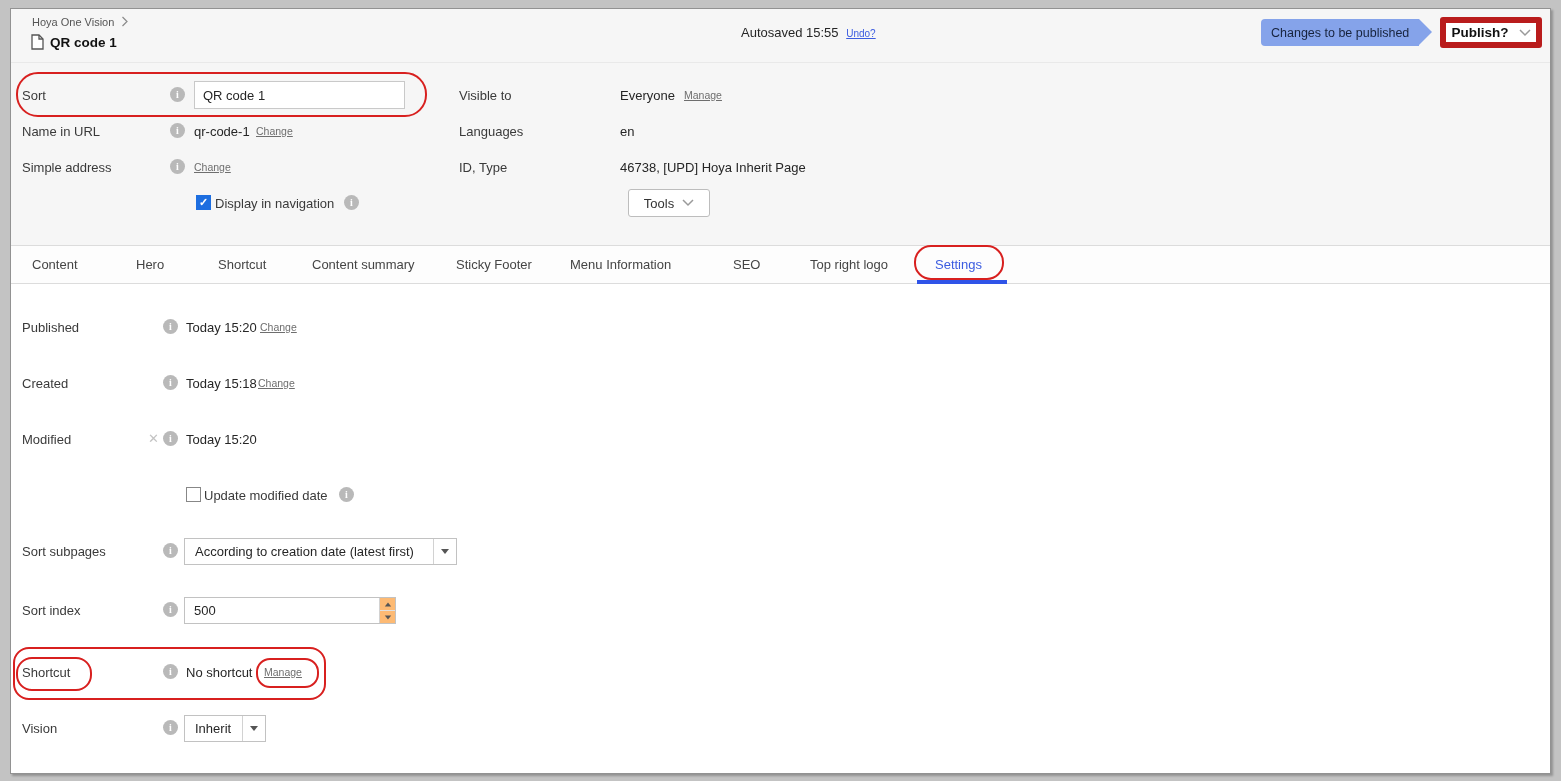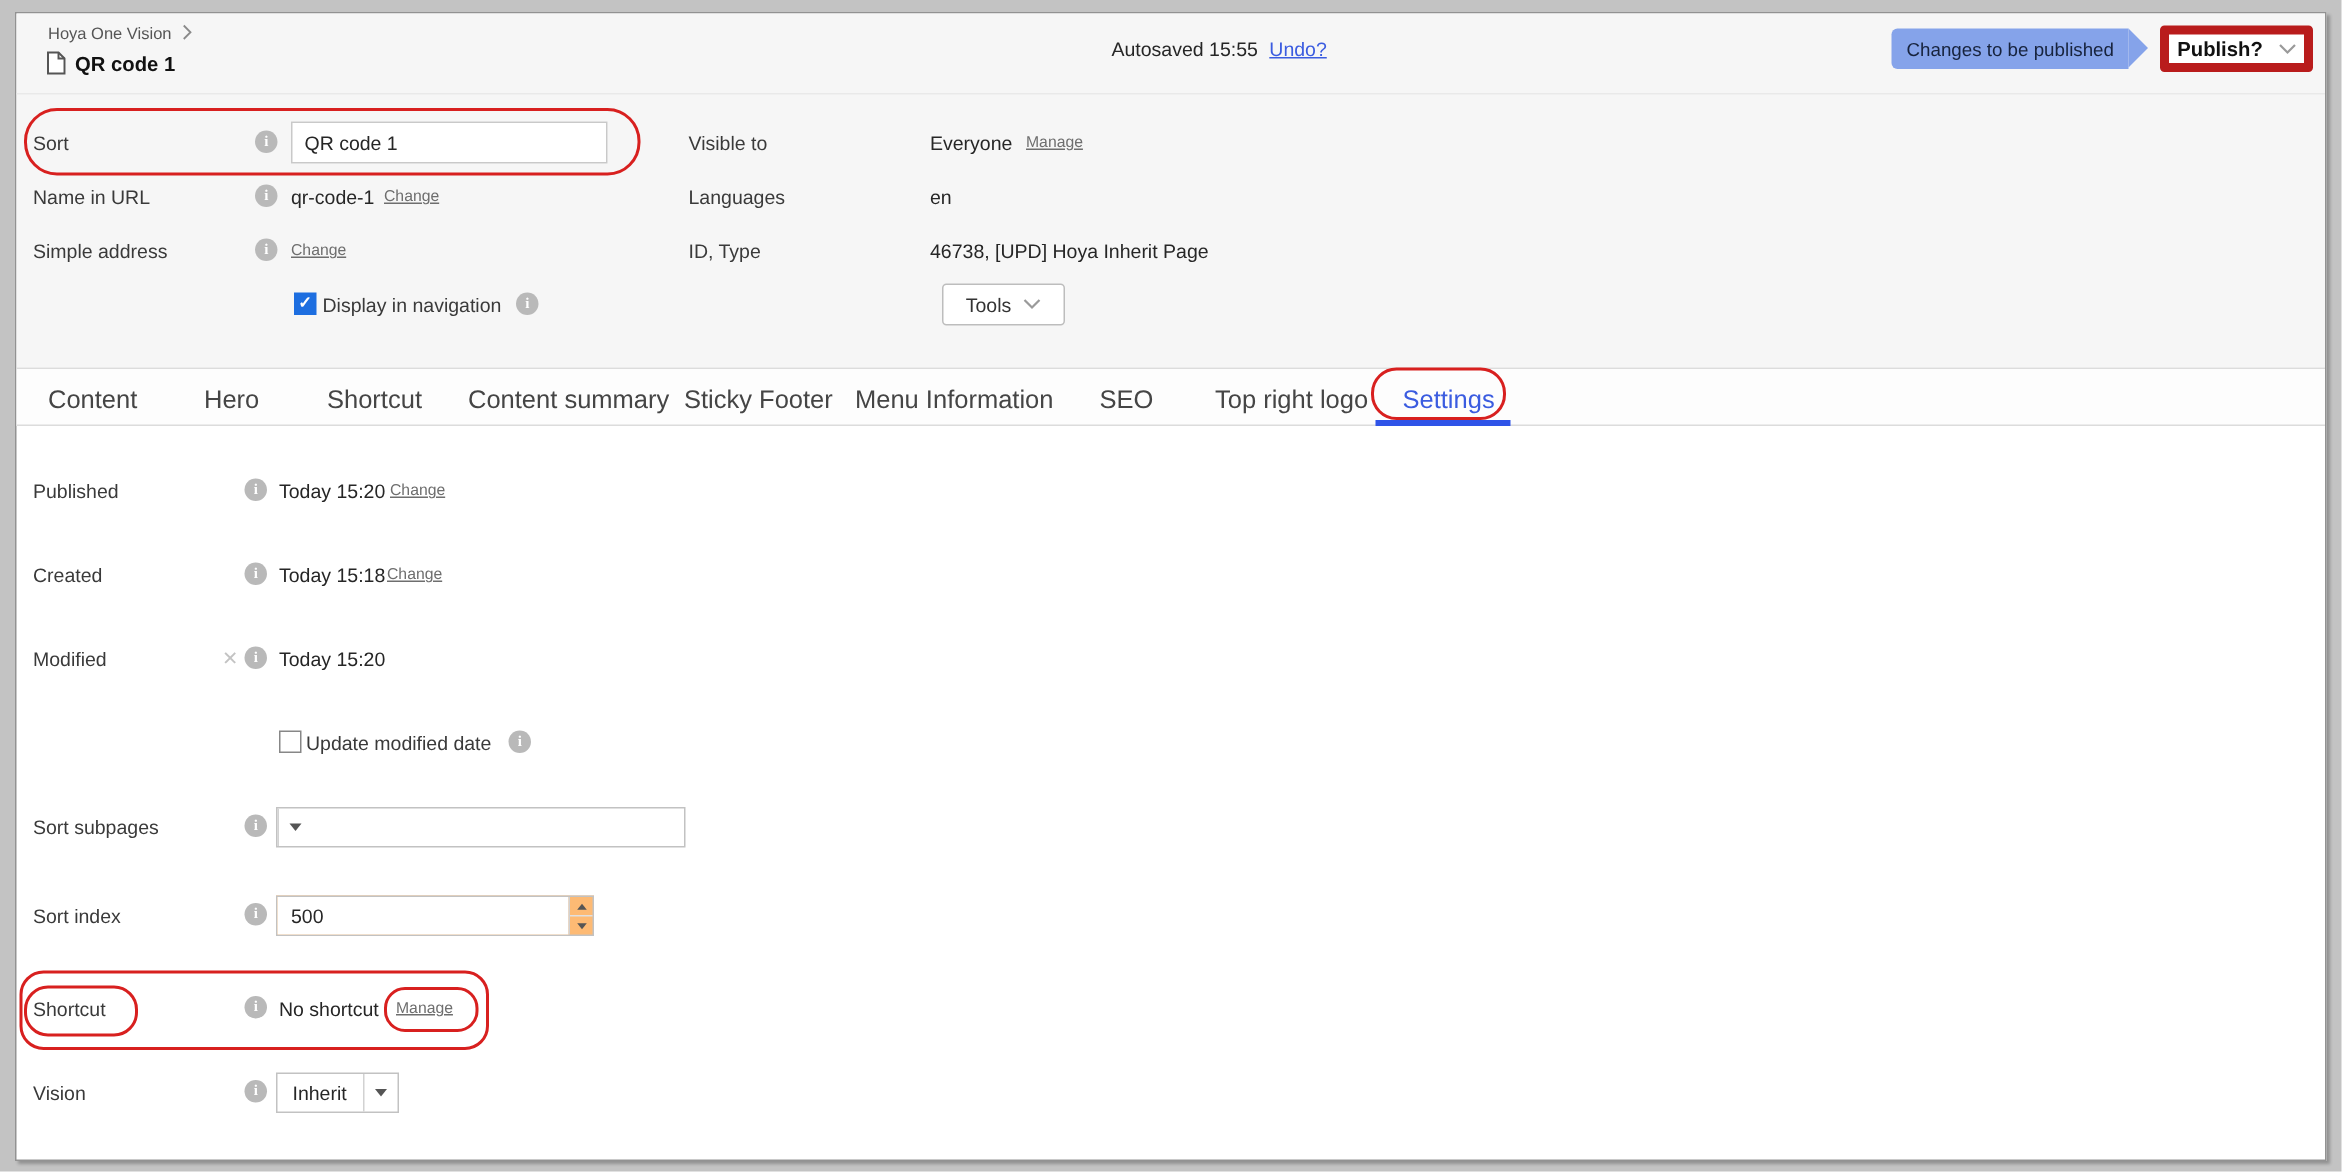--- a/index.html
+++ b/index.html
@@ -13,21 +13,21 @@
   .hdr-divider { position:absolute; left:11px; top:62px; width:1539px; height:1px; background:#e9e9e9; }
   .tabbar    { position:absolute; left:11px; top:245px; width:1539px; height:39px; background:#fdfdfd;
                border-top:1px solid #dcdcdc; border-bottom:1px solid #dcdcdc; }
 
   .abs { position:absolute; }
   .lbl { font-size:13px; color:#3a3a3a; white-space:nowrap; }
   .val { font-size:13px; color:#262626; white-space:nowrap; }
   .bcrumb { font-size:11px; color:#555; }
   .title { font-size:13.5px; font-weight:bold; color:#111; }
   .slink { font-size:10.5px; color:#6e6e6e; text-decoration:underline; cursor:pointer; white-space:nowrap; }
-  .bluelink { font-size:13px; color:#3b5ce0; text-decoration:underline; cursor:pointer; }
+  .bluelink { font-size:10px; color:#3b5ce0; text-decoration:underline; cursor:pointer; }
 
   .info { display:inline-block; width:15px; height:15px; border-radius:50%; background:#b9b9b9;
           color:#fff; font-size:10px; font-weight:bold; text-align:center; line-height:15px;
           font-family:"Liberation Serif", serif; vertical-align:middle; }
 
   .cbx { width:15px; height:15px; display:inline-block; vertical-align:middle; }
   .cbx.checked { background:#1d6ee0; color:#fff; font-size:11px; font-weight:bold; text-align:center; line-height:15px; }
   .cbx.unchecked { background:#fff; border:1px solid #878787; }
 
   .txtinput { height:28px; border:1px solid #c9c9c9; background:#fff; font-size:13px; color:#262626;
@@ -50,21 +50,21 @@
   .select .arr { width:23px; border-left:1px solid #d2d2d2; display:flex; align-items:center; justify-content:center; }
   .tri-dn { width:0; height:0; border-left:4px solid transparent; border-right:4px solid transparent; border-top:5px solid #555; }
   .tri-up { width:0; height:0; border-left:4px solid transparent; border-right:4px solid transparent; border-bottom:5px solid #555; }
 
   .spingroup { border:1px solid #c2c2c2; background:#fdba74; display:flex; }
   .spingroup .field { flex:1; border:none; outline:none; font-size:13px; color:#262626; padding:0 9px;
                       font-family:"Liberation Sans", sans-serif; }
   .spinner { width:21px; border-left:1px solid #d2d2d2; display:flex; flex-direction:column; }
   .spinner div { flex:1; display:flex; align-items:center; justify-content:center; cursor:pointer; }
 
-  .tab { position:absolute; top:257px; font-size:17px; color:#454545; cursor:pointer; white-space:nowrap; }
+  .tab { position:absolute; top:257px; font-size:13px; color:#454545; cursor:pointer; white-space:nowrap; }
   .tab.active { color:#3b5ce0; }
   .tab-underline { position:absolute; top:280px; height:4px; background:#2f54e8; }
 
   .anno { position:absolute; border:2.5px solid #d8201f; pointer-events:none; }
 
   .xicon { color:#c3c3c3; font-size:13px; vertical-align:middle; }
 </style>
 </head>
 <body>
 
@@ -162,20 +162,21 @@
 <span class="abs info" style="left:163px; top:431px;">i</span>
 <span class="abs val" style="left:186px; top:432px;">Today 15:20</span>
 
 <span class="abs cbx unchecked" style="left:186px; top:487px;"></span>
 <span class="abs lbl" style="left:204px; top:488px;">Update modified date</span>
 <span class="abs info" style="left:339px; top:487px;">i</span>
 
 <span class="abs lbl" style="left:22px; top:544px;">Sort subpages</span>
 <span class="abs info" style="left:163px; top:543px;">i</span>
 <div class="select abs" style="left:184px; top:538px; width:273px; height:27px;">
+  <span class="txt">According to creation date (latest first)</span>
   <span class="arr">
       <span class="tri-dn"></span>
     </span>
 </div>
 
 <span class="abs lbl" style="left:22px; top:603px;">Sort index</span>
 <span class="abs info" style="left:163px; top:602px;">i</span>
 <div class="spingroup abs" style="left:184px; top:597px; width:212px; height:27px;">
   <input class="field" value="500" style="">
   <div class="spinner">

